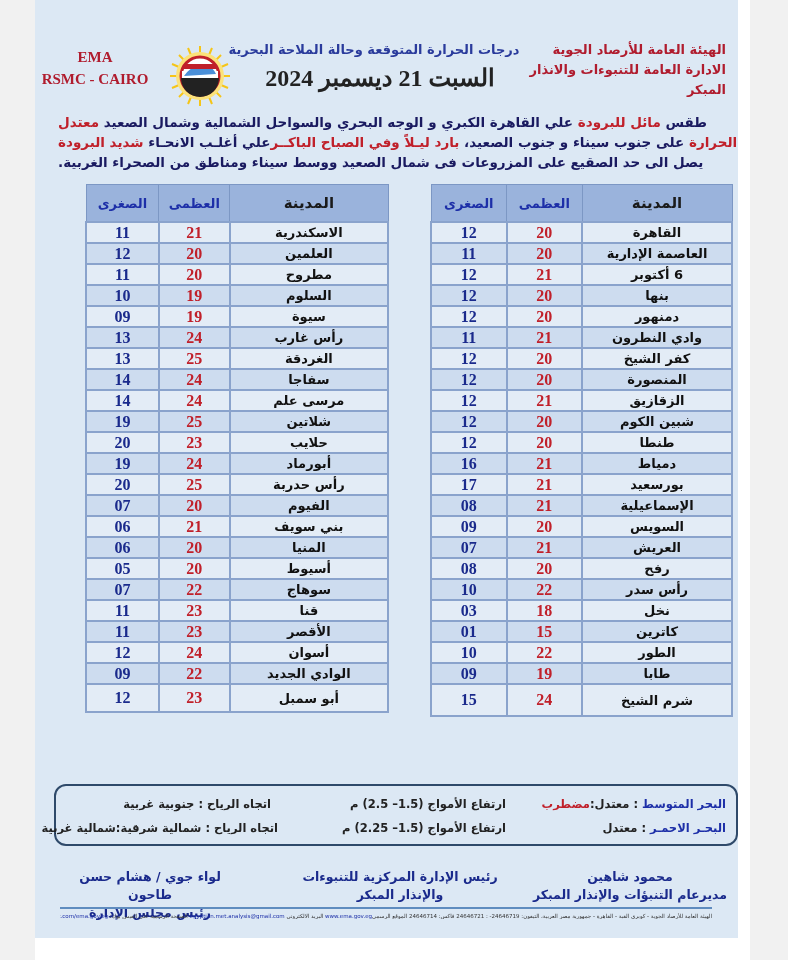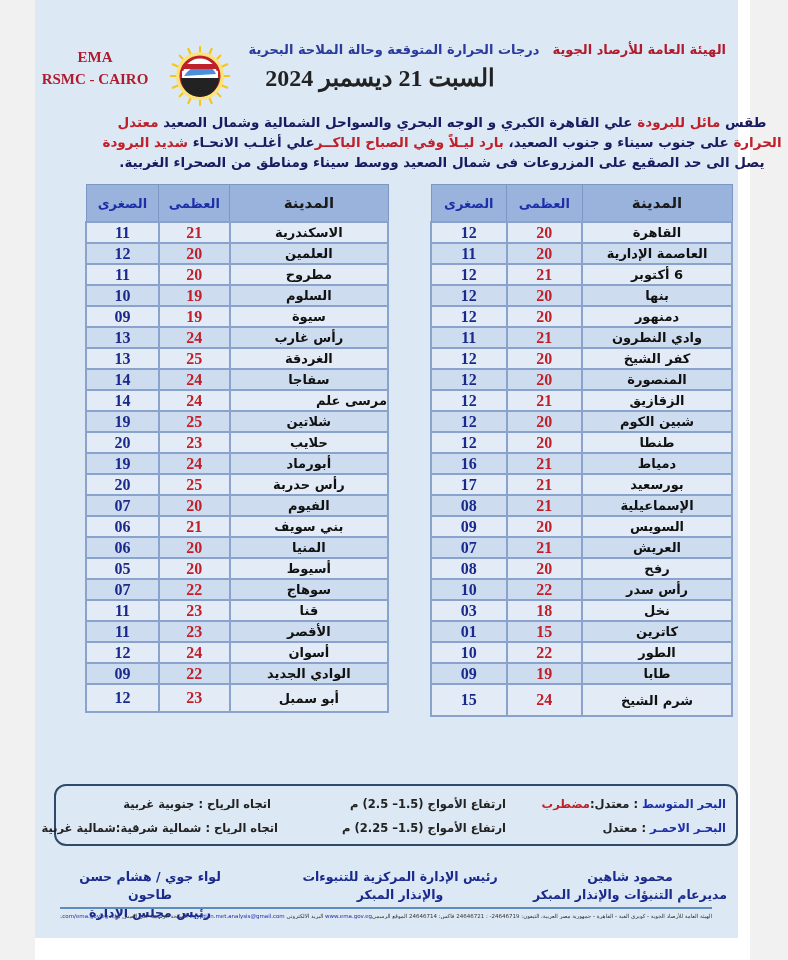--- a/index.html
+++ b/index.html
@@ -6,30 +6,30 @@
   body { width:788px; height:960px; background:#f1f1f1; position:relative; overflow:hidden;
          font-family:"DejaVu Sans", sans-serif; }
   .page { position:absolute; left:35px; top:0; width:703px; height:938px; background:#dce8f4; }
   .rightstrip { position:absolute; left:738px; top:0; width:12px; height:960px; background:#ffffff; }
   .pagebottom { position:absolute; left:35px; top:938px; width:715px; height:22px; background:#ffffff; }
 
   
   .ema-text { position:absolute; left:40px; top:46px; width:110px; text-align:center;
               font-family:"Liberation Serif", serif; font-weight:bold; color:#b01c2e; font-size:15px; line-height:22px; }
   .logo { position:absolute; left:170px; top:46px; width:60px; height:60px; }
-  .subtitle { position:absolute; left:244px; top:42px; width:300px; text-align:center; direction:rtl;
+  .subtitle { position:absolute; left:224px; top:42px; width:300px; text-align:center; direction:rtl;
               color:#2a3b9c; font-weight:bold; font-size:13px; }
   .date { position:absolute; left:230px; top:64px; width:300px; text-align:center; direction:rtl;
           font-family:"Liberation Serif", serif; font-weight:bold; font-size:24px; color:#222; }
   .org { position:absolute; right:62px; top:40px; width:230px; text-align:right; direction:rtl;
          color:#b01c2e; font-weight:bold; font-size:13px; line-height:20px; }
 
   
-  .desc { position:absolute; left:58px; top:112px; width:680px; direction:rtl; text-align:center;
-          font-weight:bold; font-size:13.5px; line-height:20px; color:#1a1a60;margin-left:44px; }
+  .desc { position:absolute; left:58px; top:112px; width:680px; direction:rtl; text-align:left;
+          font-weight:bold; font-size:13.5px; line-height:20px; color:#1a1a60; }
   .desc .red { color:#c0202a; }
 
   
   table.temps { position:absolute; border-collapse:collapse; direction:rtl; }
   table.temps th { background:#9ab3dc; height:34px; font-size:14px; font-weight:bold; border:1px solid #7c97c4; }
   table.temps th.city-h { color:#1a1a1a; font-size:15px; }
   table.temps th.max-h, table.temps th.min-h { color:#1d2fa8; font-size:13px; }
   table.temps td { border:2px solid #8aa3cc; text-align:center; font-weight:bold; height:20px; padding:0; }
   table.temps td.city { color:#111; font-size:13px; }
   table.temps td.max { color:#c0202a; font-family:"Liberation Serif", serif; font-size:16px; }
@@ -85,20 +85,21 @@
   <circle cx="30" cy="30" r="19" fill="#ffffff" stroke="#c0202a" stroke-width="3"></circle>
   <path d="M11 32 A19 19 0 0 0 49 32 Z" fill="#222"></path>
   <rect x="12" y="25" width="36" height="7" fill="#ffffff"></rect>
   <path d="M14 30 Q22 18 32 22 Q40 16 46 28 Z" fill="#4a8fd8"></path>
   <rect x="14" y="18" width="32" height="5" fill="#c0202a"></rect>
 </svg>
 <div class="subtitle">درجات الحرارة المتوقعة وحالة الملاحة البحرية</div>
 <div class="date">السبت 21 ديسمبر 2024</div>
 <div class="org">
   <div>الهيئة العامة للأرصاد الجوية</div>
+  <div>الادارة العامة للتنبوءات والانذار المبكر</div>
 </div>
 
 <div class="desc"><span>طقس </span><span class="red">مائل للبرودة</span><span> علي القاهرة الكبري و الوجه البحري والسواحل الشمالية وشمال الصعيد </span><span class="red">معتدل الحرارة</span><span> على جنوب سيناء و جنوب الصعيد، </span><span class="red">بارد ليـلاً وفي الصباح الباكــر</span><span>علي أغلـب الانحـاء </span><span class="red">شديد البرودة</span><span> يصل الى حد الصقيع على المزروعات فى شمال الصعيد ووسط سيناء ومناطق من الصحراء الغربية.</span></div>
 
 <table class="temps" id="table-right">
   <colgroup>
       <col class="c-city">
       <col class="c-max">
       <col class="c-min">
     </colgroup>
@@ -276,21 +277,21 @@
         <td class="city" style="height: 19px;">الغردقة</td>
         <td class="max" style="height: 19px;">25</td>
         <td class="min" style="height: 19px;">13</td>
       </tr>
       <tr>
         <td class="city" style="height: 19px;">سفاجا</td>
         <td class="max" style="height: 19px;">24</td>
         <td class="min" style="height: 19px;">14</td>
       </tr>
       <tr>
-        <td class="city" style="height: 19px; text-align: right;">مرسى علم</td>
+        <td class="city" style="height: 19px;">مرسى علم</td>
         <td class="max" style="height: 19px;">24</td>
         <td class="min" style="height: 19px;">14</td>
       </tr>
       <tr>
         <td class="city" style="height: 19px;">شلاتين</td>
         <td class="max" style="height: 19px;">25</td>
         <td class="min" style="height: 19px;">19</td>
       </tr>
       <tr>
         <td class="city" style="height: 19px;">حلايب</td>

